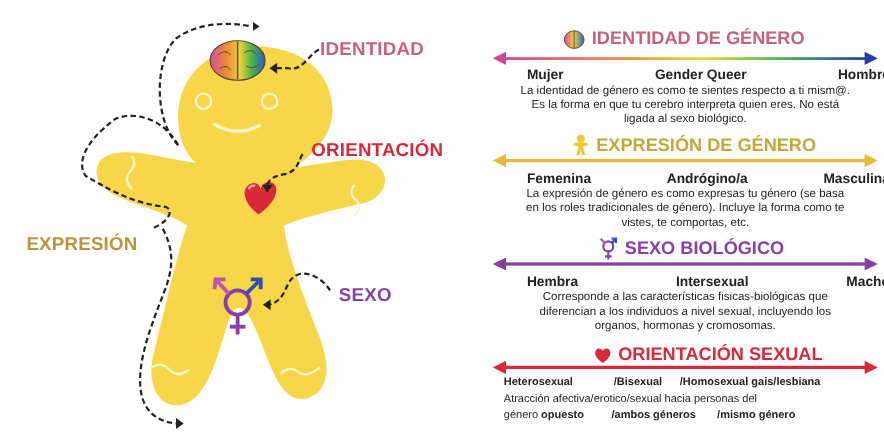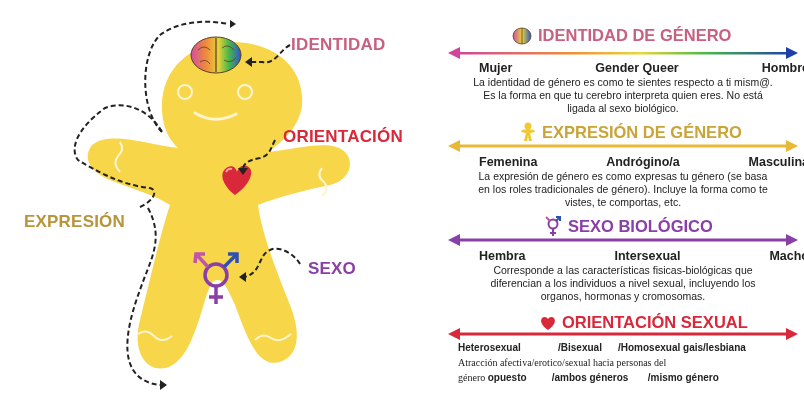--- a/index.html
+++ b/index.html
@@ -10,21 +10,21 @@
   .left { position: absolute; left: 0; top: 0; width: 430px; height: 400px; }
   .left svg { position: absolute; left: 0; top: 0; }
   .lbl { position: absolute; font-weight: bold; font-size: 17px; letter-spacing: 0.2px; }
   .right { position: absolute; left: 448px; top: 0; width: 356px; height: 400px; }
   .section { position: absolute; left: 0; width: 350px; }
   .sec-title { position: absolute; font-weight: bold; font-size: 16.5px; white-space: nowrap; display: flex; align-items: center; gap: 6px; }
   .arrow { position: absolute; left: 0; width: 350px; height: 12px; }
   .poles { position: absolute; left: 10px; width: 330px; display: flex; justify-content: space-between; font-weight: bold; font-size: 12.5px; color: #222; margin-left: 21px; }
   .desc { position: absolute; left: 0; width: 350px; text-align: center; font-size: 10.5px; line-height: 13px; color: #222; }
   .desc-left { position: absolute; left: 10px; width: 340px; font-size: 10px; line-height: 15px; color: #222; font-weight: bold; }
-  .desc-left .n { font-weight: normal; font-family: Liberation Serif, serif; }
+  .desc-left .n { font-weight: normal; }
 </style>
 </head>
 <body>
 
 <div class="left">
   <svg width="430" height="400" viewBox="0 0 430 400">
 
     <path d="M232 42
              C 190 42, 160 70, 162 110
              C 163 130, 170 140, 178 148

